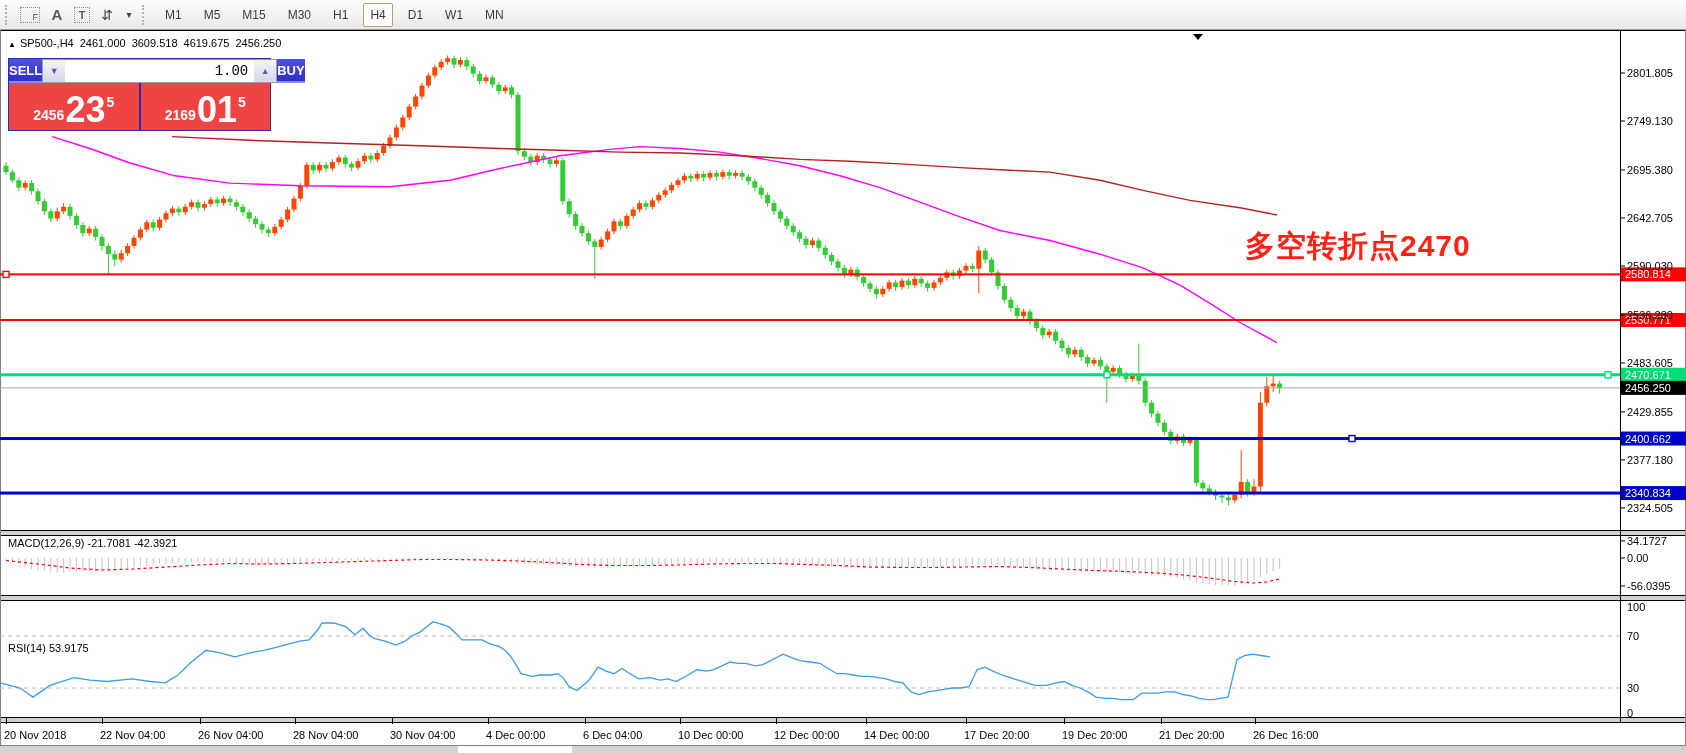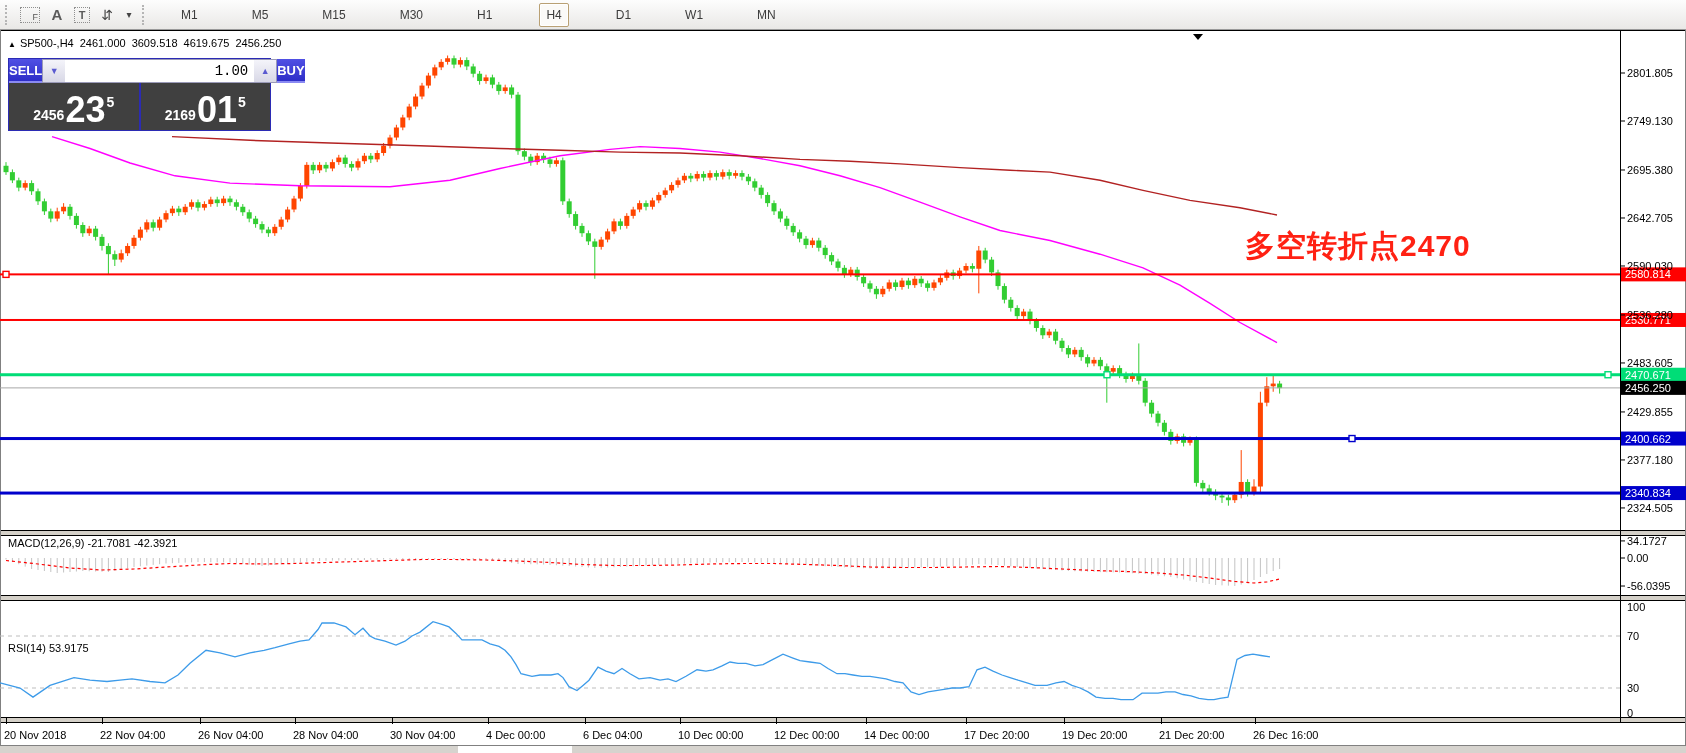--- a/index.html
+++ b/index.html
@@ -11,32 +11,32 @@
   .grip{width:5px;height:20px;margin:0 5px;border-left:2px dotted #b5b5b5;}
   .tb-ico{display:inline-flex;align-items:center;justify-content:center;
     min-width:22px;height:22px;margin:0 3px;color:#5a5a5a;font-size:13px;cursor:pointer;}
   .fibo-grid-icon{border:1px dotted #8f8f8f;width:16px;height:14px;min-width:16px;
     font-size:9px;align-items:flex-end;justify-content:flex-end;padding:0 1px;color:#555;}
   .label-a-icon{font-weight:bold;font-size:15px;}
   .text-tool-icon{border:1px dotted #8f8f8f;width:14px;height:14px;min-width:14px;font-size:11px;font-weight:bold;}
   .arrows-tool-icon{font-size:14px;color:#444;}
   .dropdown-caret-icon{font-size:10px;min-width:10px;color:#444;}
   .tf-btn{display:inline-flex;align-items:center;justify-content:center;height:22px;
-    padding:0 6px;margin:0 20px;font-size:12px;color:#3c3c3c;border:1px solid transparent;
+    padding:0 6px;margin:0 4px;font-size:12px;color:#3c3c3c;border:1px solid transparent;
     border-radius:2px;cursor:pointer;}
   .tf-btn.active{background:#fbfaf8;border:1px solid #b9a074;box-shadow:inset 0 0 0 1px #fff;}
   
   .chart-area{position:absolute;left:0;top:30px;width:1686px;height:723px;background:#fff;}
   #chart-svg{position:absolute;left:0;top:0;}
   .symbol-info{position:absolute;left:8px;top:7px;font-size:11px;color:#000;white-space:nowrap;}
   .symbol-info .tri{font-size:8px;margin-right:4px;}
   .symbol-info span{margin-right:6px;}
   
   .trade-panel{position:absolute;left:8px;top:28px;width:263px;height:73px;
-    background:#404040;border:1px solid #2b2bb4;box-sizing:border-box;}
+    background:#ef4444;border:1px solid #2b2bb4;box-sizing:border-box;}
   .tp-row1{display:flex;height:24px;}
   .tp-btn{width:67px;height:24px;display:flex;align-items:center;justify-content:center;
     color:#fff;font-size:13px;font-weight:bold;cursor:pointer;
     background:linear-gradient(#5050e4,#2e2ec8);border-bottom:2px solid #8a8af2;box-sizing:border-box;}
   .tp-spinner{flex:1;display:flex;height:24px;background:#fff;border:1px solid #9a9ab8;box-sizing:border-box;}
   .tp-step{width:22px;display:flex;align-items:center;justify-content:center;
     background:linear-gradient(#f4f4fa,#d8d8e6);color:#5a5ad0;font-size:9px;cursor:pointer;}
   .tp-vol{flex:1;border:none;outline:none;text-align:right;font-size:14px;padding:0 6px;
     font-family:Liberation Mono, monospace;color:#000;min-width:0;}
   .tp-row2{display:flex;height:47px;}

